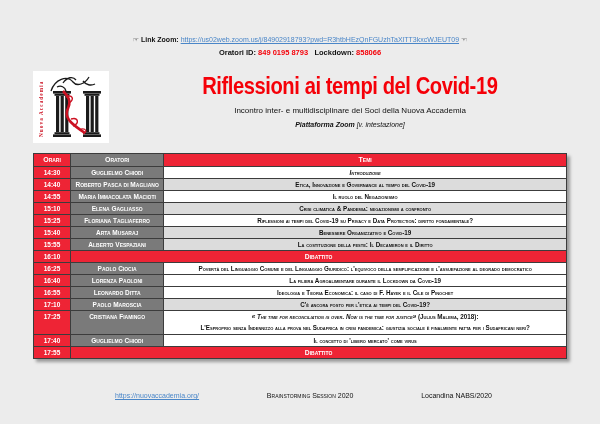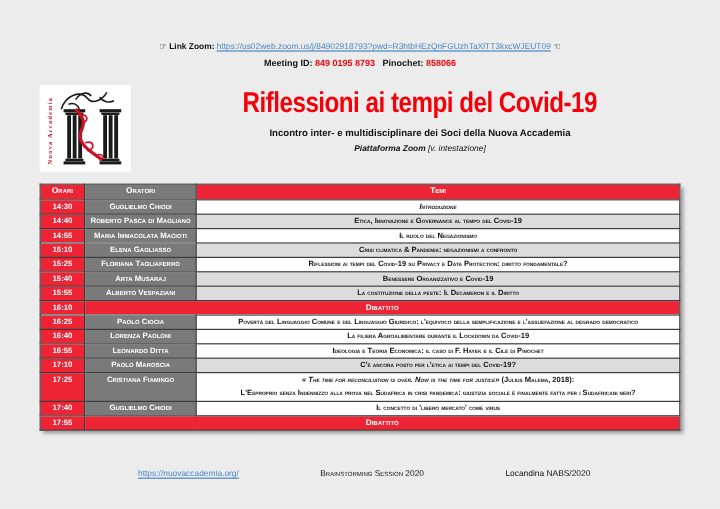--- a/index.html
+++ b/index.html
@@ -17,21 +17,21 @@
   .meeting-line .val{color:var(--bright-red,#f50008);}
   
   .header{display:flex;align-items:flex-start;margin:14px 33px 0 33px;}
   .logo-box{width:76px;height:72px;background:#fff;flex:0 0 auto;}
   .header-center{flex:1;text-align:center;padding-left:24px;}
   .title{
     display:inline-block;color:var(--bright-red,#f50008);
     font-size:24px;font-weight:bold;letter-spacing:-0.5px;
     transform:scaleX(0.84);transform-origin:center;white-space:nowrap;margin-top:1px;
   }
-  .subtitle{font-size:8px;font-weight:bold;margin-top:6px;}
+  .subtitle{font-size:8px;font-weight:normal;margin-top:6px;}
   .date-line{font-size:11px;font-weight:bold;color:var(--bright-red,#f50008);margin-top:6px;}
   .platform-line{font-size:7px;font-style:italic;margin-top:6px;}
   .platform-line .b{font-weight:bold;}
   
   table.schedule{
     width:534px;margin:10px 33px 0 33px;border-collapse:collapse;table-layout:fixed;
     box-shadow:3px 3px 3px rgba(0,0,0,0.35);background:#fff;
   }
   .schedule th,.schedule td{
     border:1px solid var(--border-dark,#3c3c3c);
@@ -63,23 +63,23 @@
 
 <div class="page">
 
   <div class="zoom-line">
     <span class="hand">☞</span>
     <span class="lbl">Link Zoom:</span>
     <a class="url" href="#">https://us02web.zoom.us/j/84902918793?pwd=R3htbHEzQnFGUzhTaXlTT3kxcWJEUT09</a>
     <span class="hand">☜</span>
   </div>
   <div class="meeting-line">
-    <span>Meeting ID:</span>
+    <span>Oratori ID:</span>
     <span class="val">849 0195 8793</span>
-    &nbsp;&nbsp;<span>Pinochet:</span>
+    &nbsp;&nbsp;<span>Lockdown:</span>
     <span class="val">858066</span>
   </div>
 
   <div class="header">
     <div class="logo-box">
       <svg width="76" height="72" viewBox="0 0 76 72">
         <rect x="0" y="0" width="76" height="72" fill="#ffffff"></rect>
 
         <text transform="rotate(-90 10 66)" x="10" y="66" font-size="5.2" letter-spacing="1.1" fill="#cc1122" font-family="Liberation Serif, serif" font-weight="bold">Nuova Accademia</text>
 

